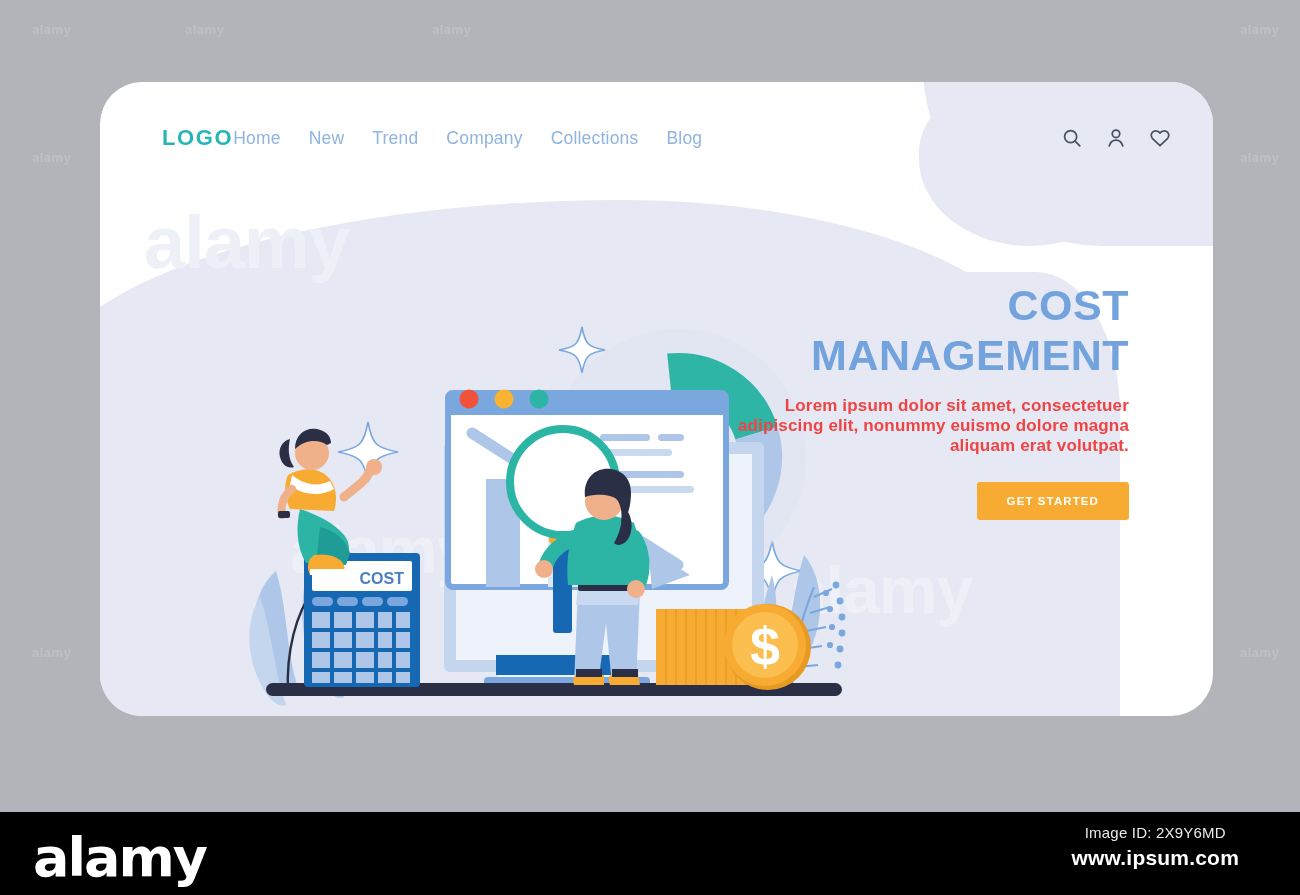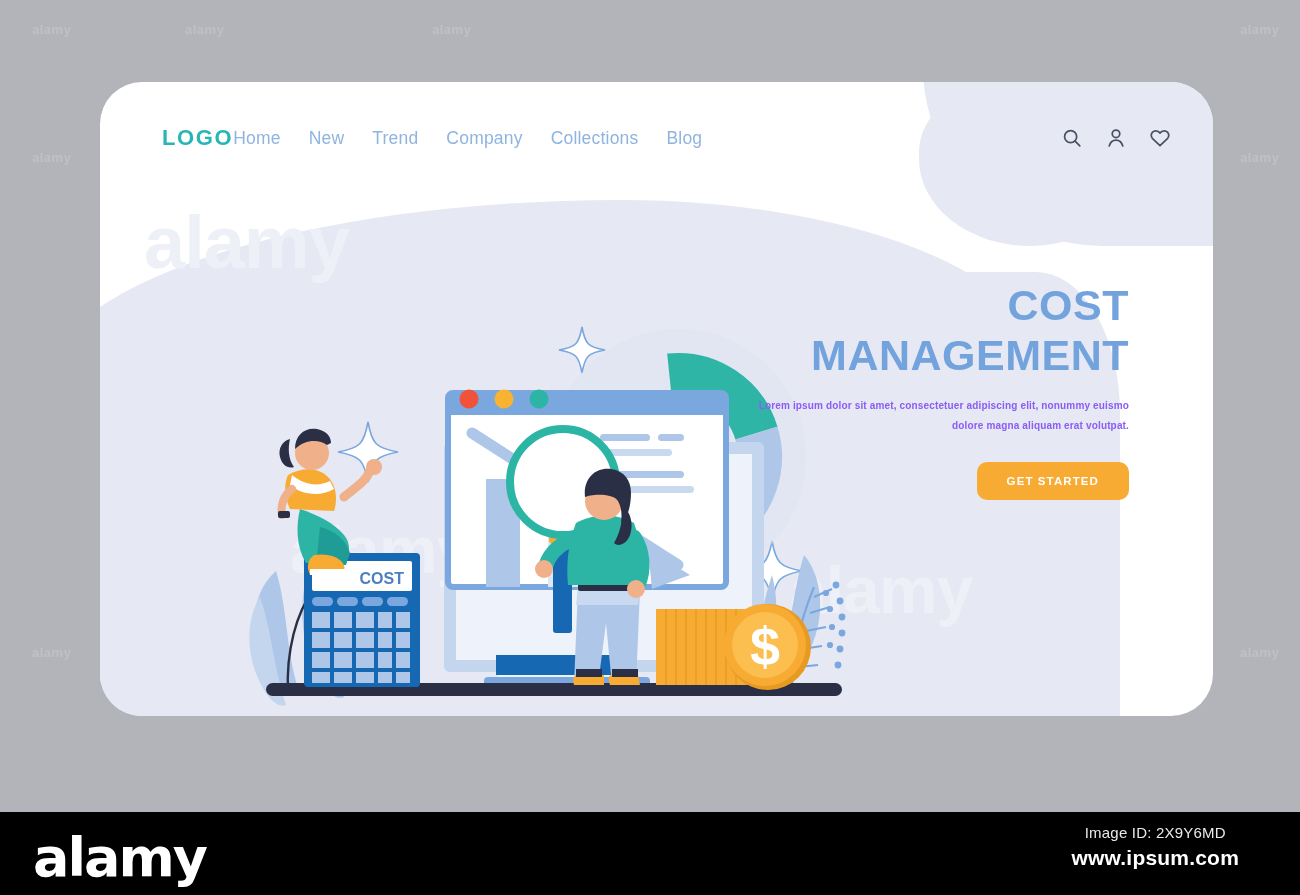--- a/index.html
+++ b/index.html
@@ -73,28 +73,28 @@
   #header-icons { display: flex; gap: 22px; margin-left: auto; margin-right: 54px; }
   .hicon { width: 22px; height: 22px; cursor: pointer; color: #4b5163; }
 
   
   #hero { position: absolute; right: 84px; top: 198px; width: 400px; text-align: right; z-index: 30; }
   #hero h1 {
     color: #73a3dd; font-size: 43px; line-height: 50px;
     font-weight: 800; letter-spacing: .5px;
   }
   #hero p {
-    margin-top: 16px; color: #8b5cf6; font-size: 10px;
+    margin-top: 16px; color: #ef4444; font-size: 17px;
     line-height: 20px; font-weight: 700; letter-spacing: .15px;
   }
   #cta {
     margin-top: 26px; display: inline-block; background: #f7ab33;
     color: #ffffff; font-size: 11.5px; font-weight: 600;
     letter-spacing: 1.1px; padding: 13px 30px; border: none;
-    border-radius: 10px; cursor: pointer;
+    border-radius: 3px; cursor: pointer;
   }
 
   
   #illo { position: absolute; left: 148px; top: 215px; width: 620px; height: 420px; z-index: 25; }
 
   
   #footer-black {
     position: absolute; left: 0; top: 812px; width: 1300px; height: 83px;
     background: #000; color: #fff;
   }

